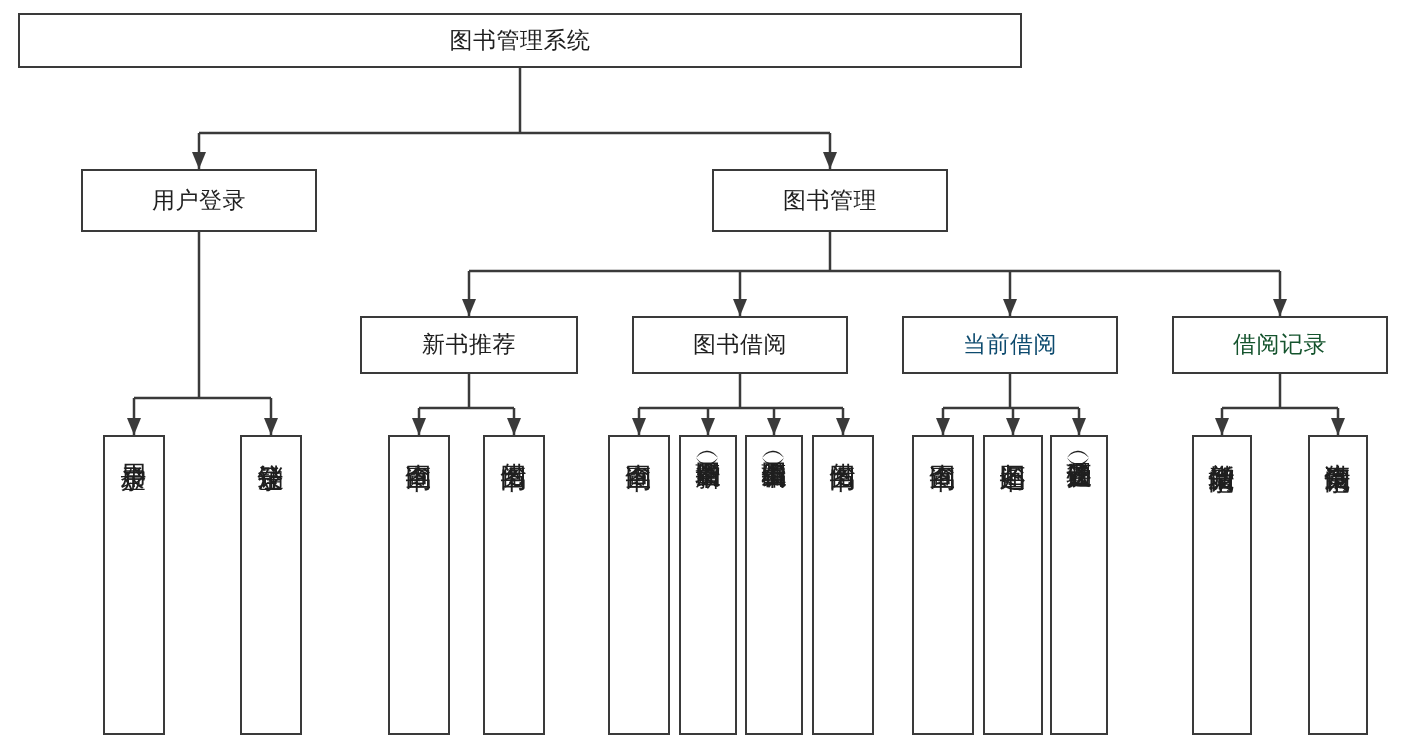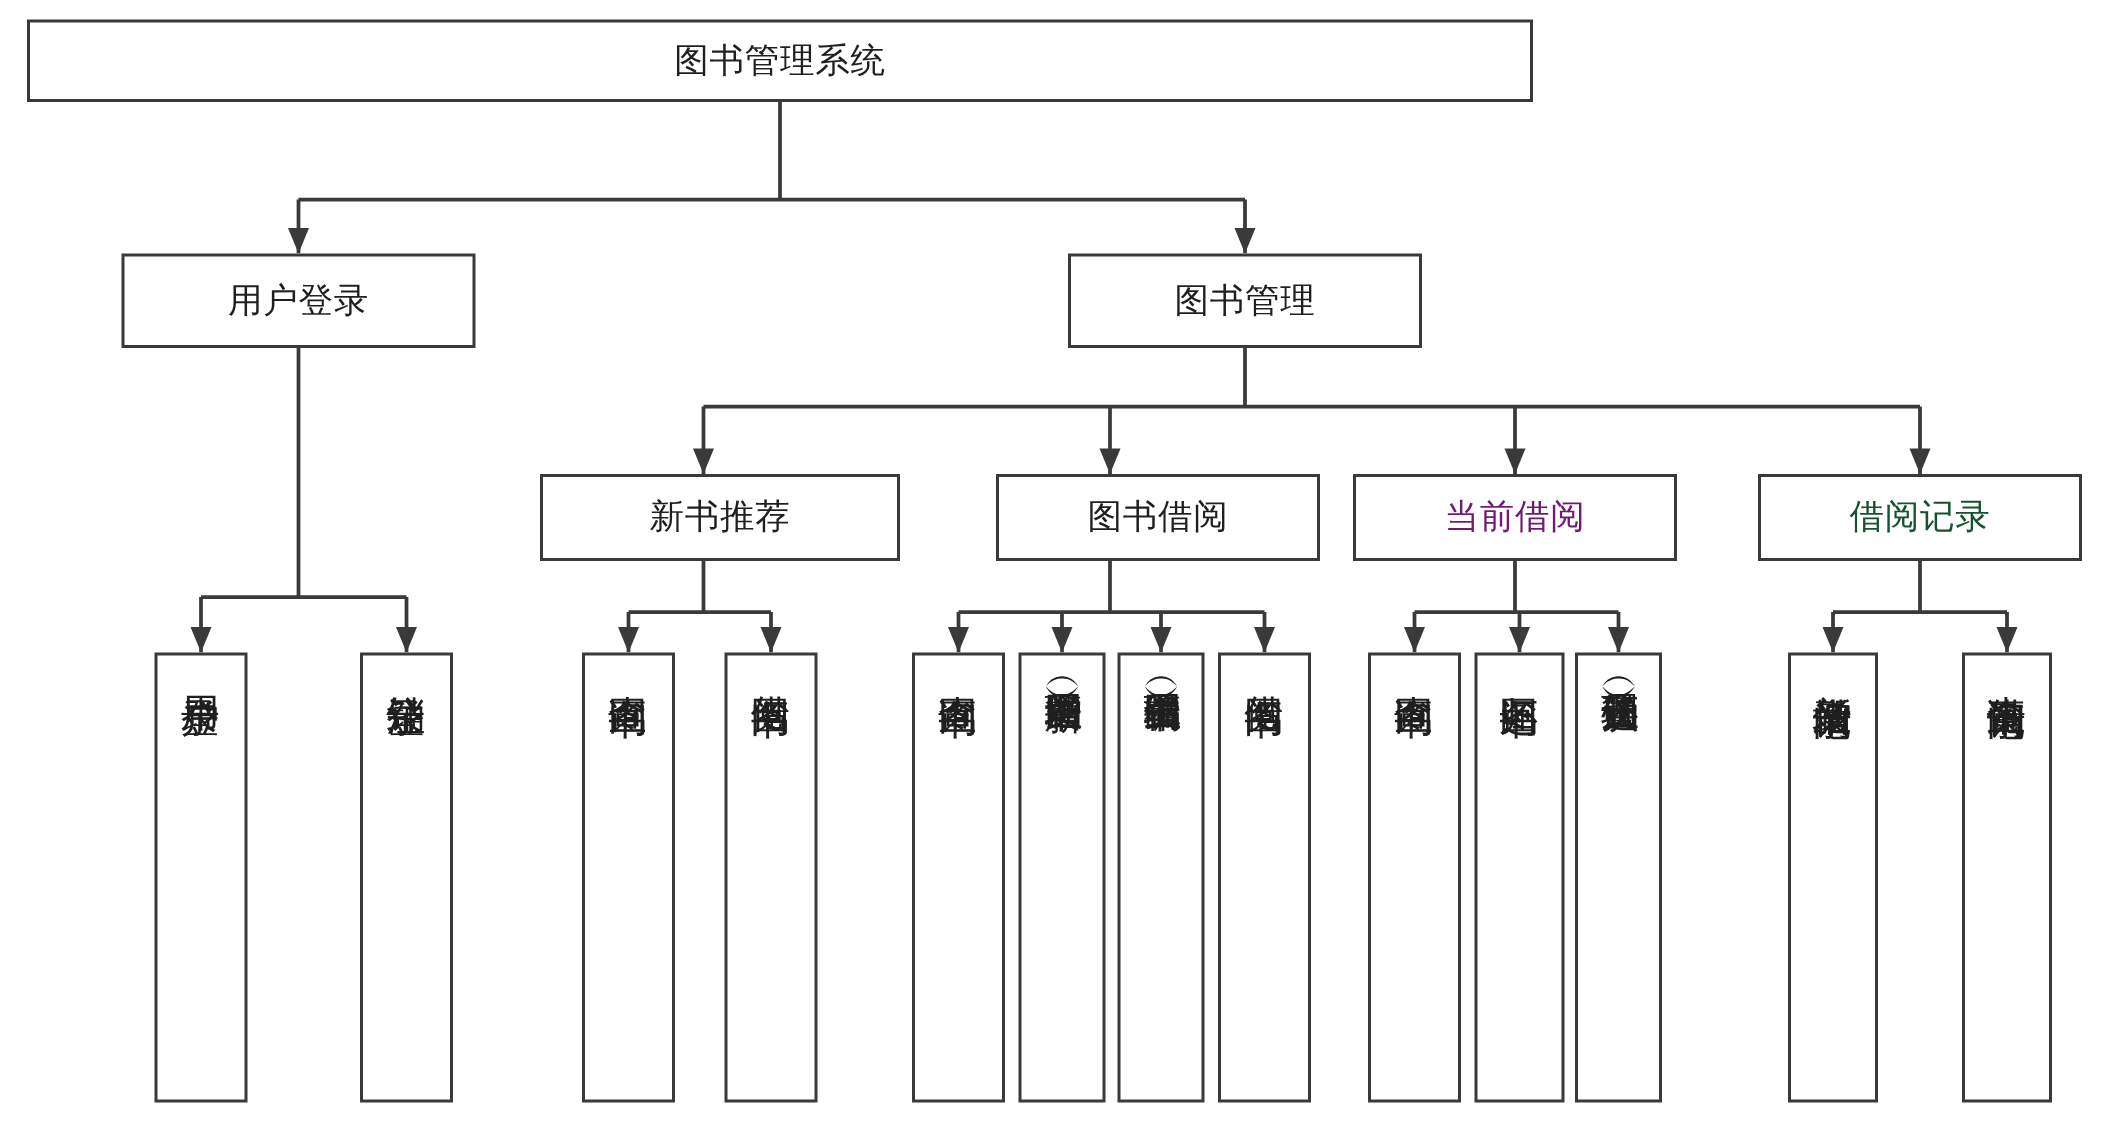--- a/index.html
+++ b/index.html
@@ -132,28 +132,28 @@
   <div id="node-layer">
       <div class="node horizontal" style="left: 18px; top: 13px; width: 1004px; height: 55px; border-color: rgb(58, 58, 58);">
         <span class="node-label" style="color: rgb(31, 31, 31);">图书管理系统</span>
       </div>
       <div class="node horizontal" style="left: 81px; top: 169px; width: 236px; height: 63px; border-color: rgb(58, 58, 58);">
         <span class="node-label" style="color: rgb(31, 31, 31);">用户登录</span>
       </div>
       <div class="node horizontal" style="left: 712px; top: 169px; width: 236px; height: 63px; border-color: rgb(58, 58, 58);">
         <span class="node-label" style="color: rgb(31, 31, 31);">图书管理</span>
       </div>
-      <div class="node horizontal" style="left: 360px; top: 316px; width: 240px; height: 58px; border-color: rgb(58, 58, 58);">
+      <div class="node horizontal" style="left: 360px; top: 316px; width: 218px; height: 58px; border-color: rgb(58, 58, 58);">
         <span class="node-label" style="color: rgb(31, 31, 31);">新书推荐</span>
       </div>
-      <div class="node horizontal" style="left: 632px; top: 316px; width: 216px; height: 58px; border-color: rgb(58, 58, 58); margin-left: 32px;">
+      <div class="node horizontal" style="left: 632px; top: 316px; width: 216px; height: 58px; border-color: rgb(58, 58, 58);">
         <span class="node-label" style="color: rgb(31, 31, 31);">图书借阅</span>
       </div>
       <div class="node horizontal" style="left: 902px; top: 316px; width: 216px; height: 58px; border-color: rgb(58, 58, 58);">
-        <span class="node-label" style="color: #701a75;">当前借阅</span>
+        <span class="node-label" style="color: #0c4a6e;">当前借阅</span>
       </div>
       <div class="node horizontal" style="left: 1172px; top: 316px; width: 216px; height: 58px; border-color: rgb(58, 58, 58);">
         <span class="node-label" style="color: #14532d;">借阅记录</span>
       </div>
       <div class="node vertical" style="left: 103px; top: 435px; width: 62px; height: 300px; border-color: rgb(58, 58, 58);">
         <span class="node-label" style="color: rgb(31, 31, 31);">用户登录</span>
       </div>
       <div class="node vertical" style="left: 240px; top: 435px; width: 62px; height: 300px; border-color: rgb(58, 58, 58);">
         <span class="node-label" style="color: rgb(31, 31, 31);">注销登录</span>
       </div>

